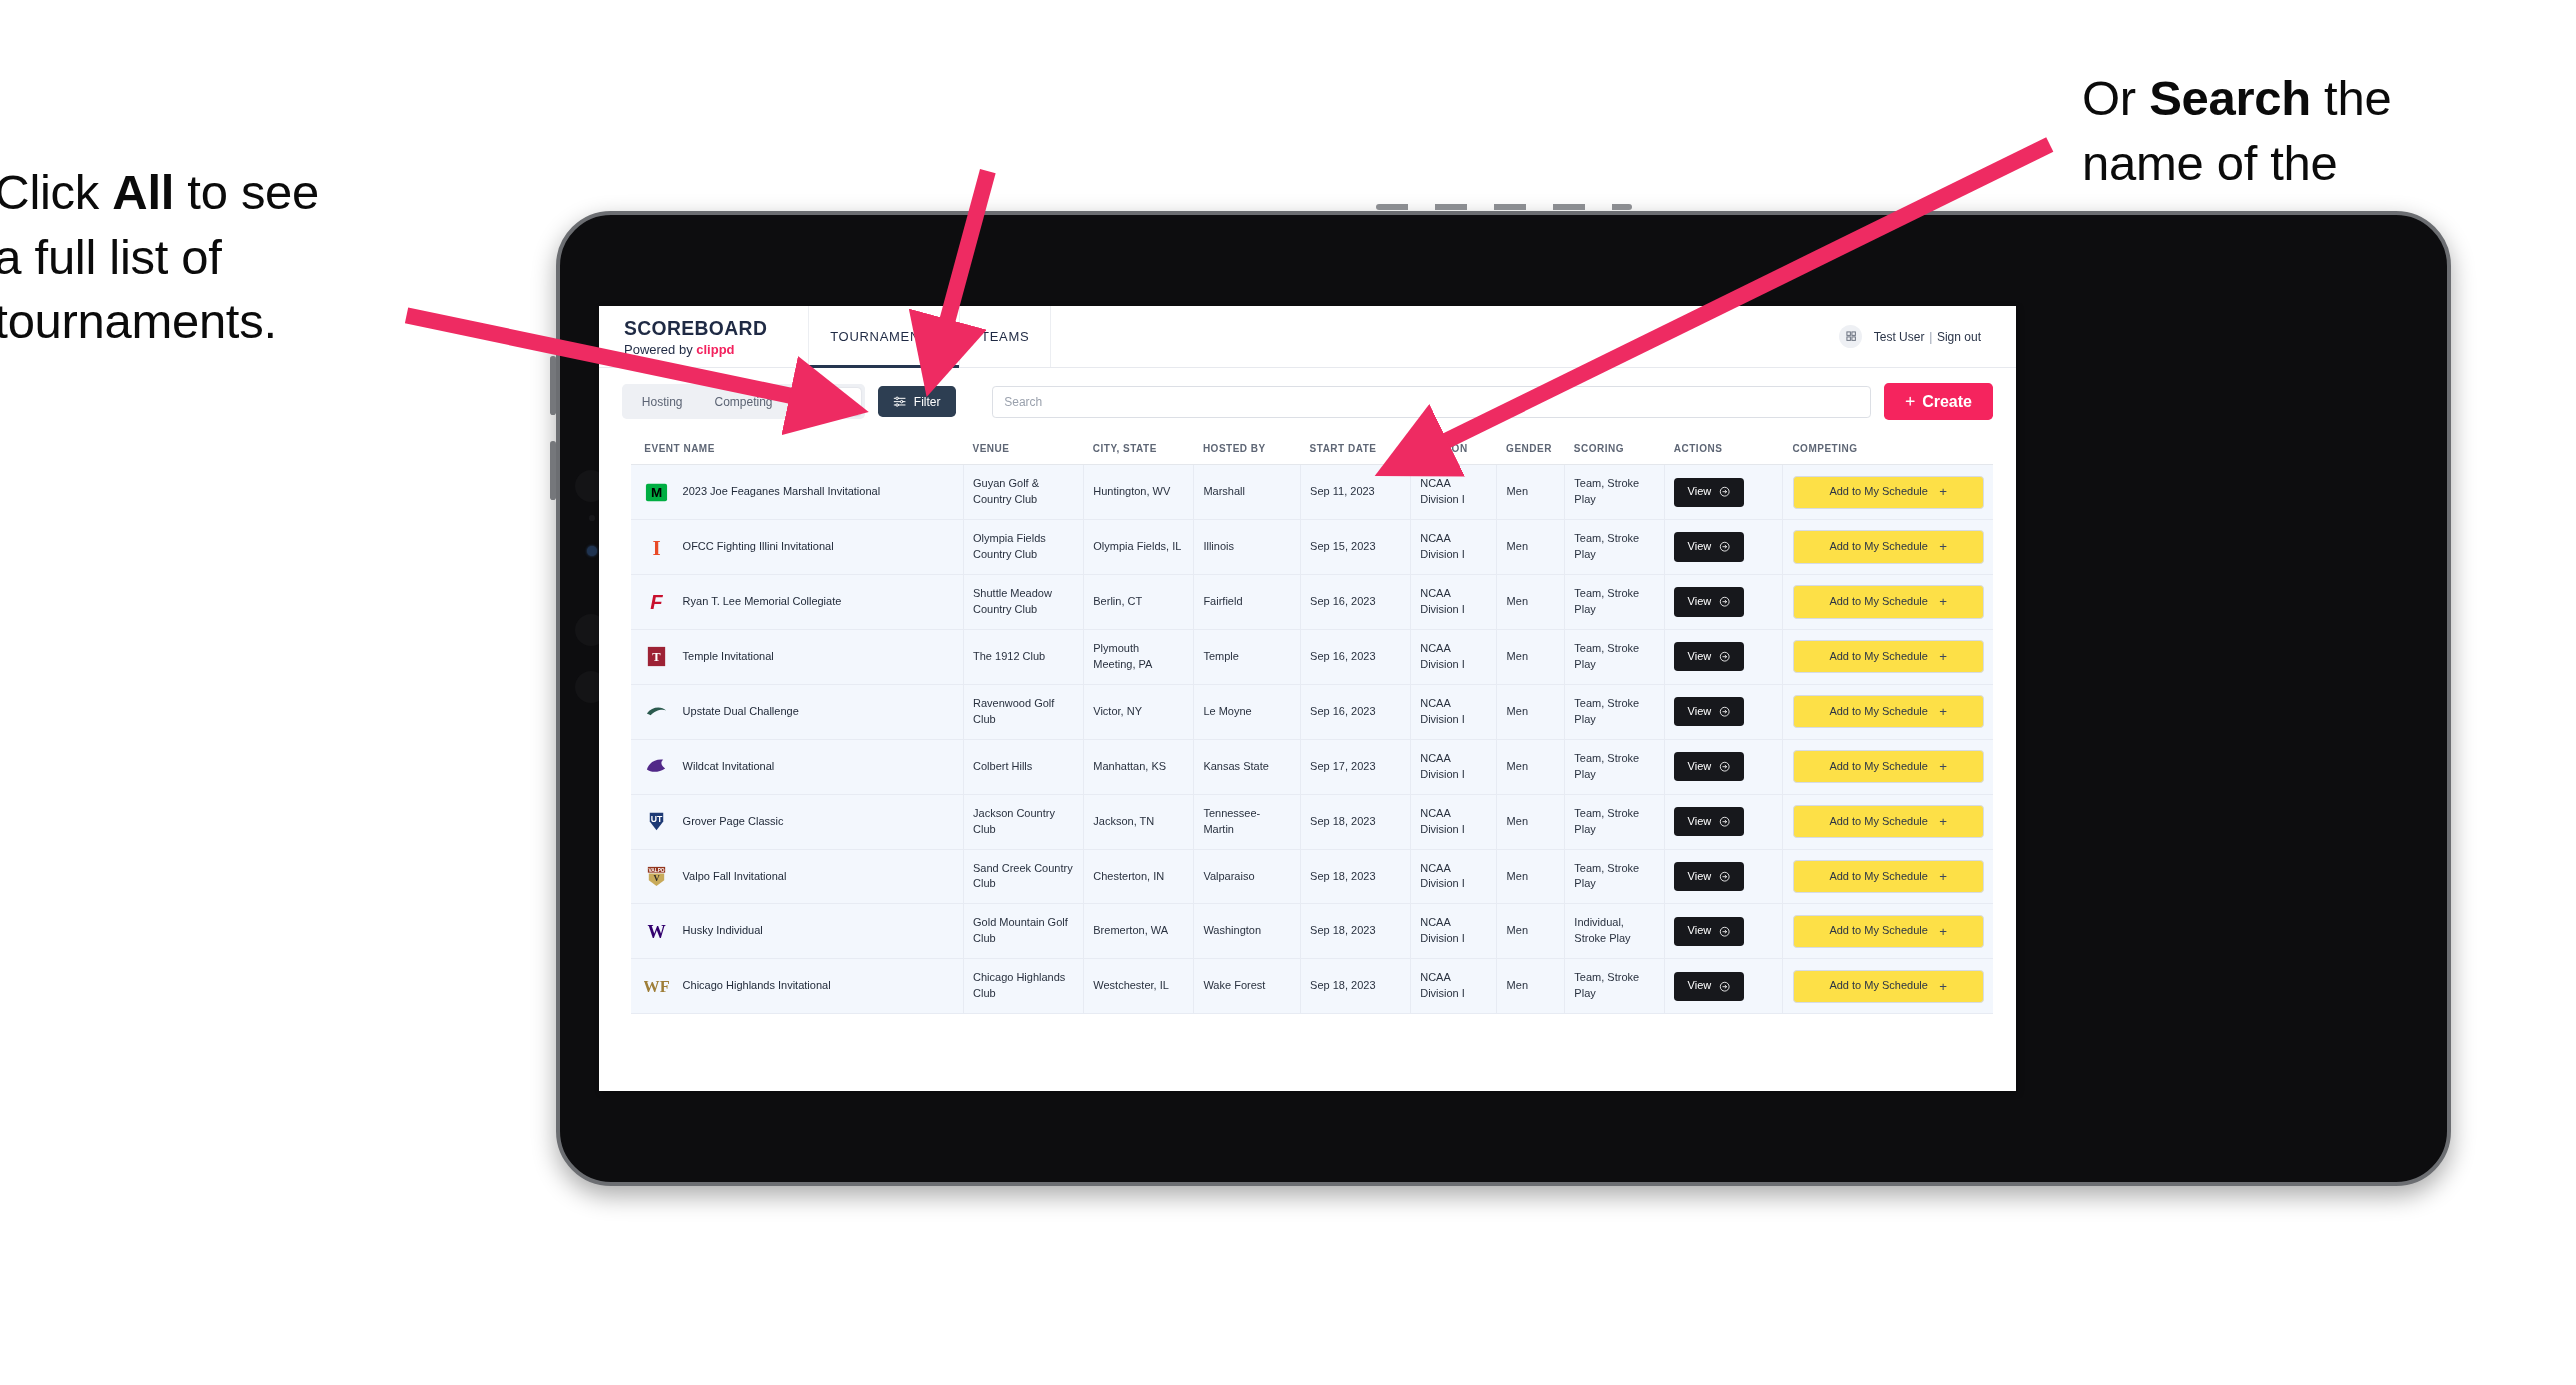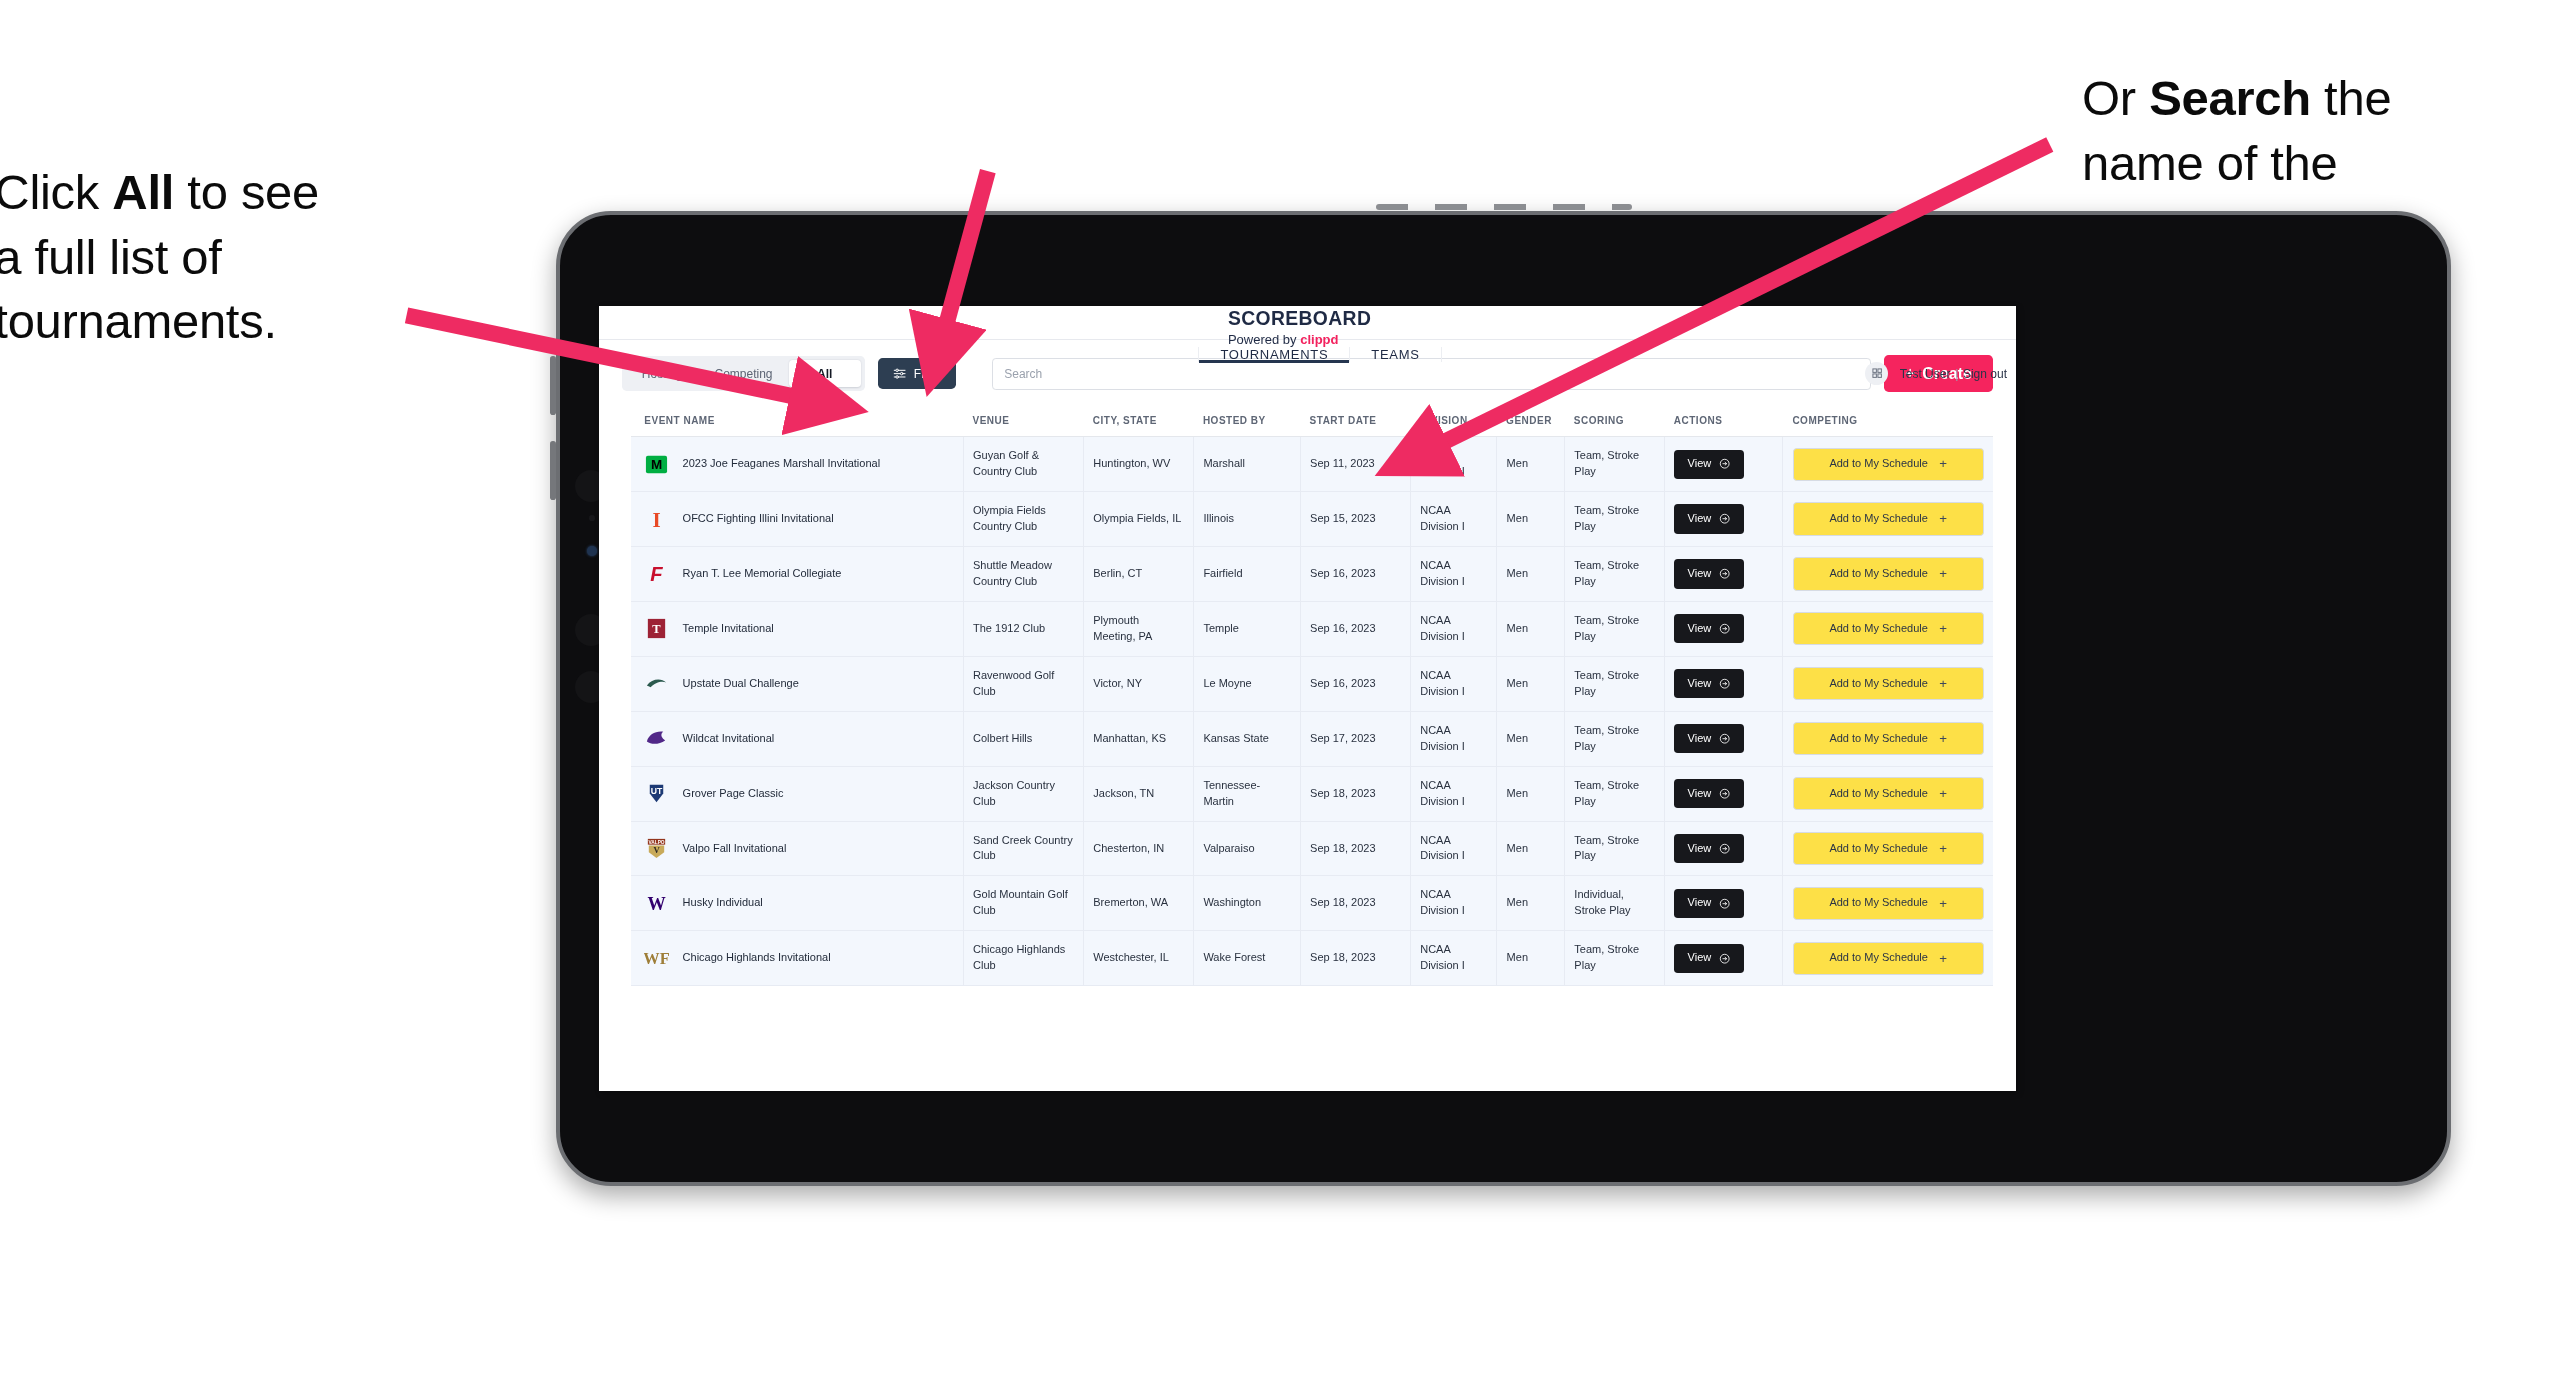--- a/index.html
+++ b/index.html
@@ -64,36 +64,36 @@
   
   #screen {
     position:absolute; left:39px; top:91px;
     width: 1417px; height: 785px;
     background:#ffffff;
     overflow:hidden;
     box-shadow: 1.9px 1.9px 5.7px rgba(0,0,0,.35);
   }
 
   
-  .appbar { display:flex; align-items:center; height:34px; background:#fff;
-            border-bottom:0.9px solid #e7e9ee; padding: 0 0 0 25px; position:relative;flex-direction:column; }
+  .appbar { display:flex; height:62px; background:#fff;
+            border-bottom:0.9px solid #e7e9ee; padding: 0 0 0 25px; position:relative; }
   .brand { display:flex; flex-direction:column; justify-content:center; padding-right:28.5px; }
   .brand-name { font-family:"Liberation Sans", sans-serif; font-weight:700;
                 font-size:21px; letter-spacing:0.4px; color:#1f2a44;
                 font-stretch: condensed; transform: scaleX(.92); transform-origin:left center; }
   .brand-sub { font-size:13px; color:#1f2a44; margin-top:2px; }
   .brand-sub .clippd { color:#f3225e; font-weight:700; }
   .navtabs { display:flex; height:100%; align-items:stretch; }
   .navtab { display:flex; align-items:center; padding:0 21px; font-size:13px;
             letter-spacing:0.7px; color:#1f2a44; border-left:0.9px solid #eceef2;
             position:relative; }
   .navtab.active::after { content:""; position:absolute; left:0; right:0; bottom:-0.9px;
                           height:2.8px; background:#25354f; }
   .navtab:last-child { border-right:0.9px solid #eceef2; }
-  .user-area { margin-left:auto; display:flex; align-items:center; gap:11.4px; padding-right:9px; }
+  .user-area { margin-left:auto; display:flex; align-items:center; gap:11.4px; padding-right:35px; }
   .avatar { width:23px; height:23px; border-radius:50%; background:#eef0f4;
             display:flex; align-items:center; justify-content:center; }
   .avatar svg { display:block; }
   .user-text { font-size:12px; color:#2a3448; }
   .user-text .sep { color:#9aa3b2; margin:0 4.7px; }
 
   
   .toolbar { display:flex; align-items:center; gap:13.3px; padding:15px 23px 13.3px 23px;
              background:#fff; }
   .segmented { display:flex; background:#eef0f4; border-radius:4.7px; padding:3.8px;

